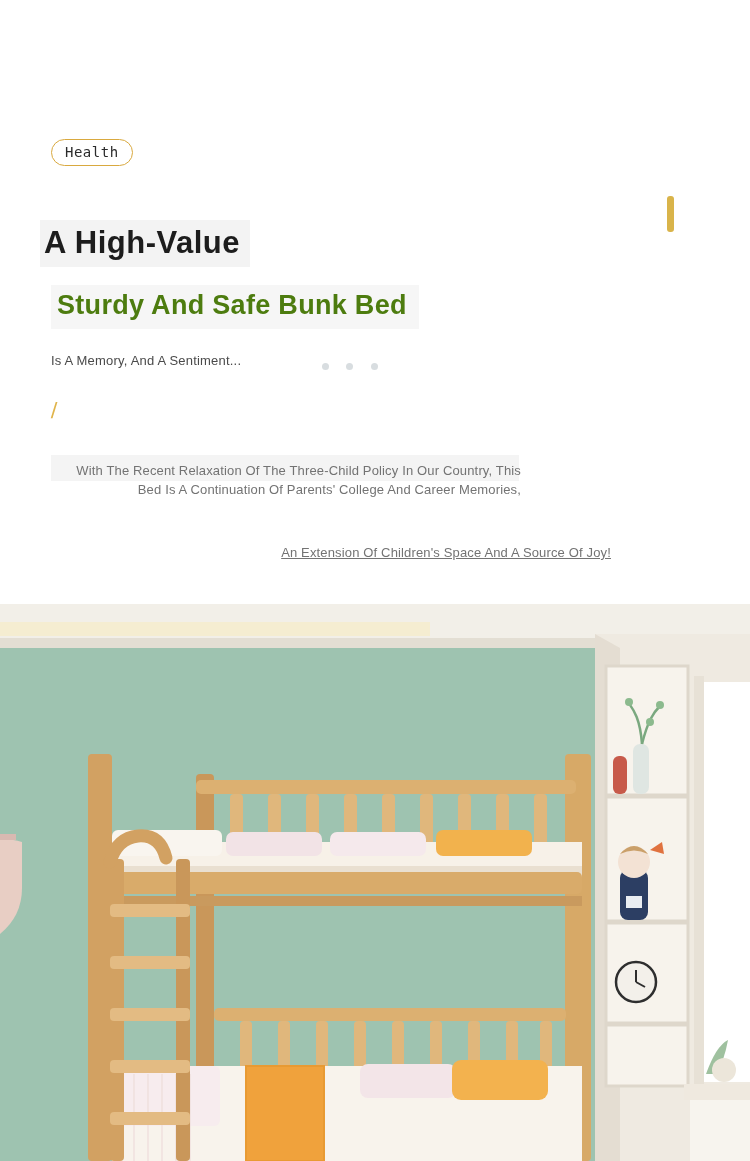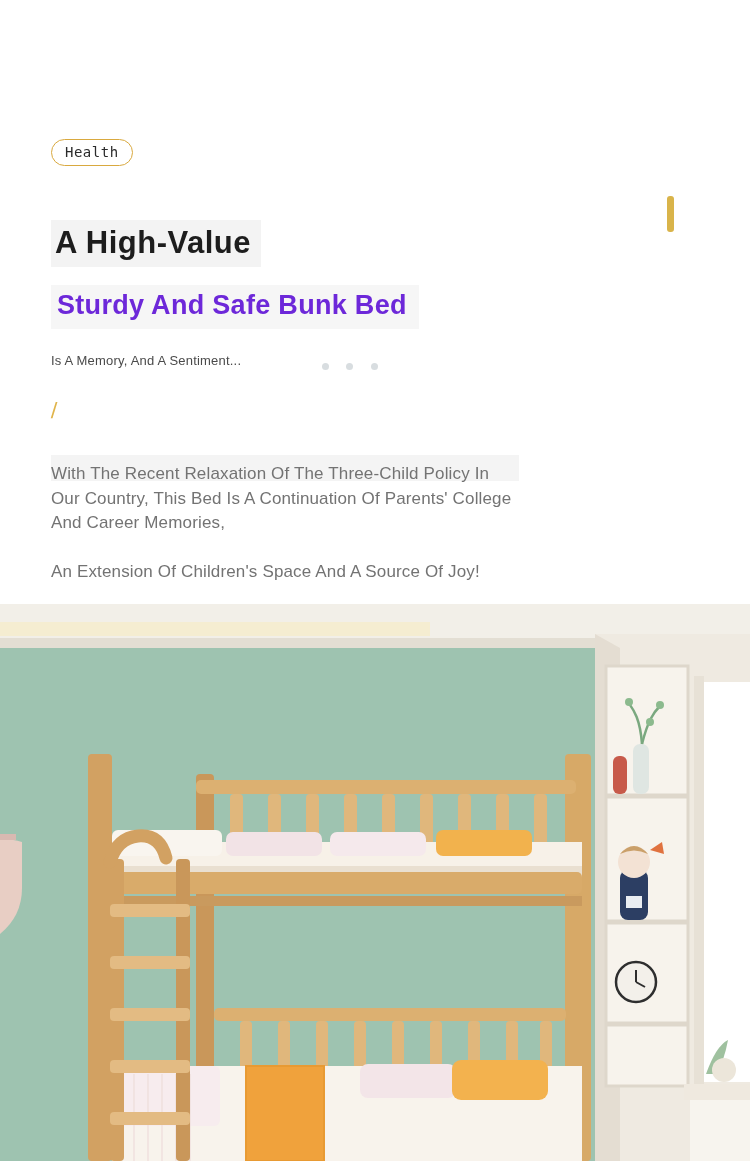--- a/index.html
+++ b/index.html
@@ -43,38 +43,38 @@
     font-family: "DejaVu Sans Mono", monospace;
     font-size: 14px;
     letter-spacing: 0.5px;
     color: #2b2b2b;
     line-height: 1;
     background: #ffffff;
   }
 
   .headline1 {
     position: absolute;
-    left: 51px;
+    left: 40px;
     top: 220px;
     font-size: 31px;
     font-weight: bold;
     color: #1d1d1d;
     letter-spacing: 0.5px;
     background: #f3f3f3;
     padding: 4px 10px 6px 4px;
     line-height: 1.2;
   }
 
   .headline2 {
     position: absolute;
     left: 51px;
     top: 285px;
     font-size: 27px;
     font-weight: bold;
-    color: #6d28d9;
+    color: #4d7c0f;
     letter-spacing: 0.3px;
     background: #f6f6f6;
     padding: 4px 12px 6px 6px;
     line-height: 1.25;
   }
 
   .subline {
     position: absolute;
     left: 51px;
     top: 353px;
@@ -108,27 +108,28 @@
     top: 398px;
     font-size: 22px;
     color: #e0b44a;
     font-weight: 300;
     transform: skewX(-2deg);
   }
 
   .para {
     position: absolute;
     left: 51px;
-    font-size: 17px;
+    font-size: 13px;
     line-height: 1.45;
     color: #737373;
     letter-spacing: 0.15px;
+    text-align: right;
   }
   .para-a { top: 462px; width: 470px; }
-  .para-b { top: 560px; width: 560px; }
+  .para-b { top: 544px; width: 560px; text-decoration: underline; }
 
   .highlight-band {
     position: absolute;
     left: 51px;
     top: 455px;
     width: 468px;
     height: 26px;
     background: #f4f4f4;
   }
 

